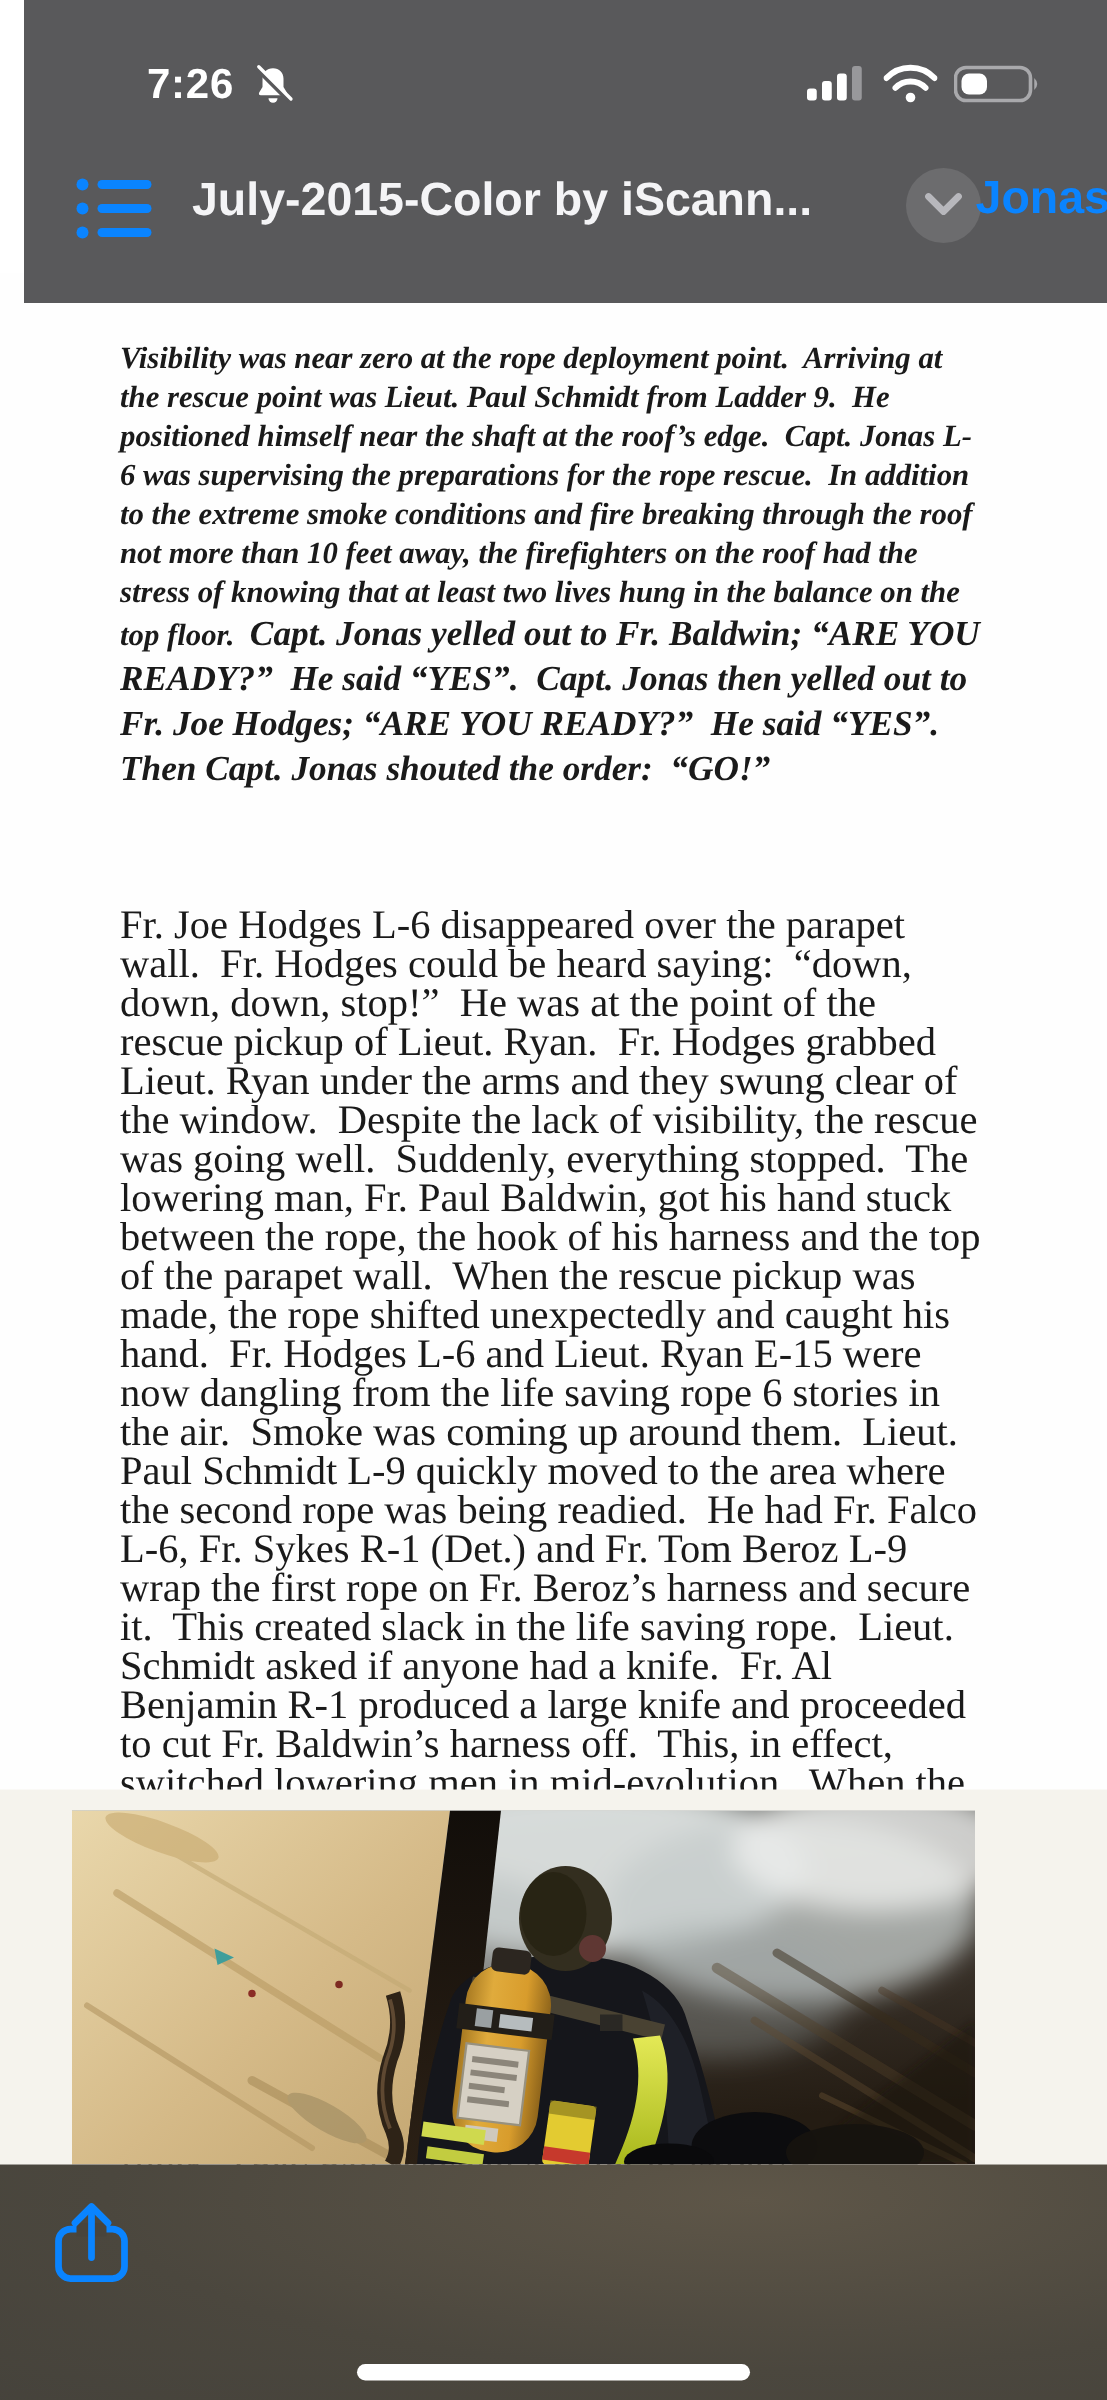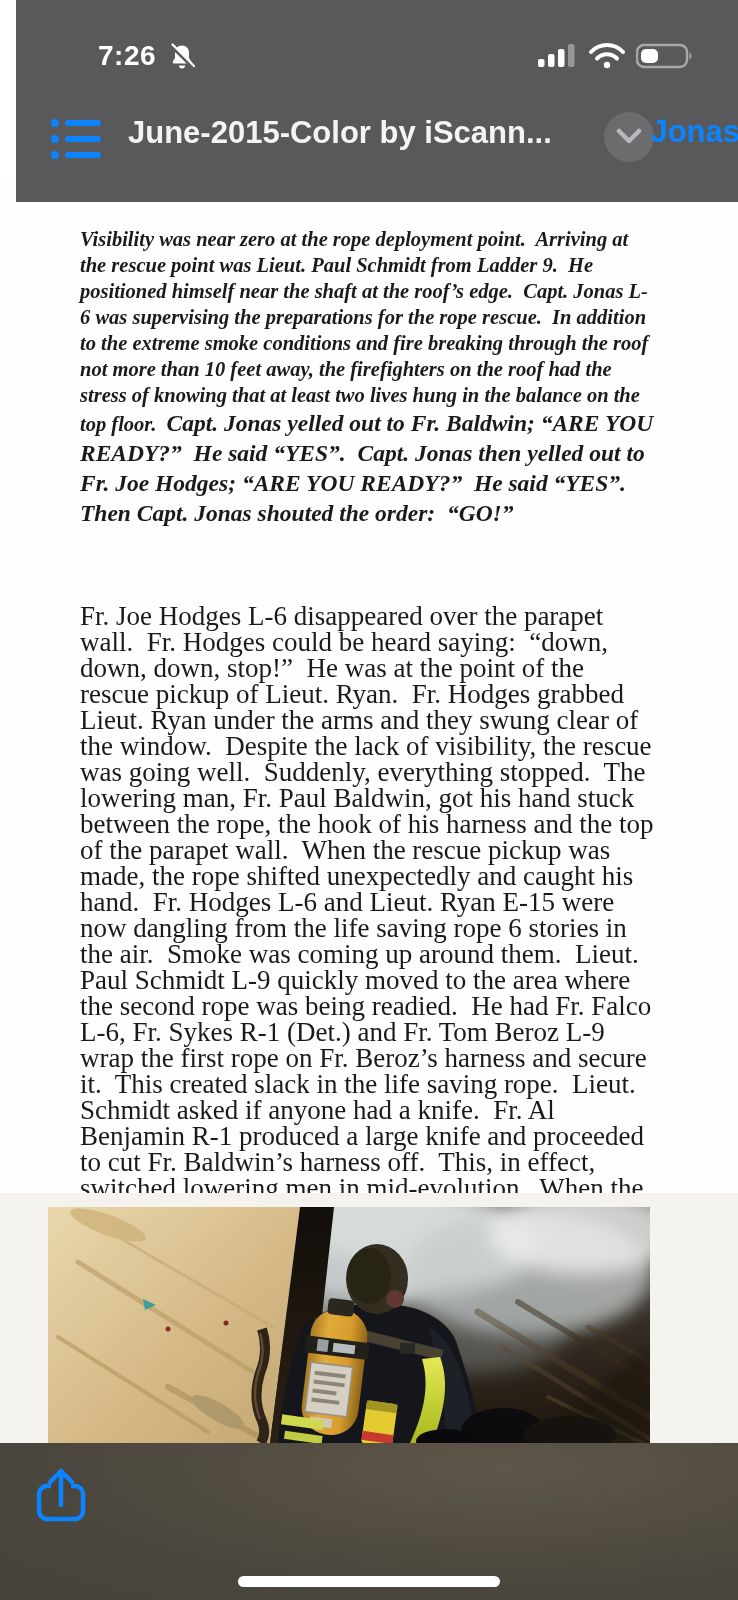--- a/index.html
+++ b/index.html
@@ -108,21 +108,21 @@
       <svg width="58" height="58" viewBox="0 0 58 58">
         <circle cx="9" cy="13" r="4" fill="#0a84ff"></circle>
         <circle cx="9" cy="29" r="4" fill="#0a84ff"></circle>
         <circle cx="9" cy="45" r="4" fill="#0a84ff"></circle>
         <rect x="19" y="10" width="36" height="6" rx="3" fill="#0a84ff"></rect>
         <rect x="19" y="26" width="36" height="6" rx="3" fill="#0a84ff"></rect>
         <rect x="19" y="42" width="36" height="6" rx="3" fill="#0a84ff"></rect>
       </svg>
     </button>
 
-    <div class="nav-title">June-2015-Color by iScann...</div>
+    <div class="nav-title">July-2015-Color by iScann...</div>
 
     <button class="chevron-btn" aria-label="document options">
       <span>
         <svg width="26" height="18" viewBox="0 0 26 18">
           <polyline points="3,4 13,14 23,4" fill="none" stroke="#b7b7bc" stroke-width="4.5" stroke-linecap="round" stroke-linejoin="round"></polyline>
         </svg>
       </span>
     </button>
 
     <button class="done-btn">Jonas</button>

